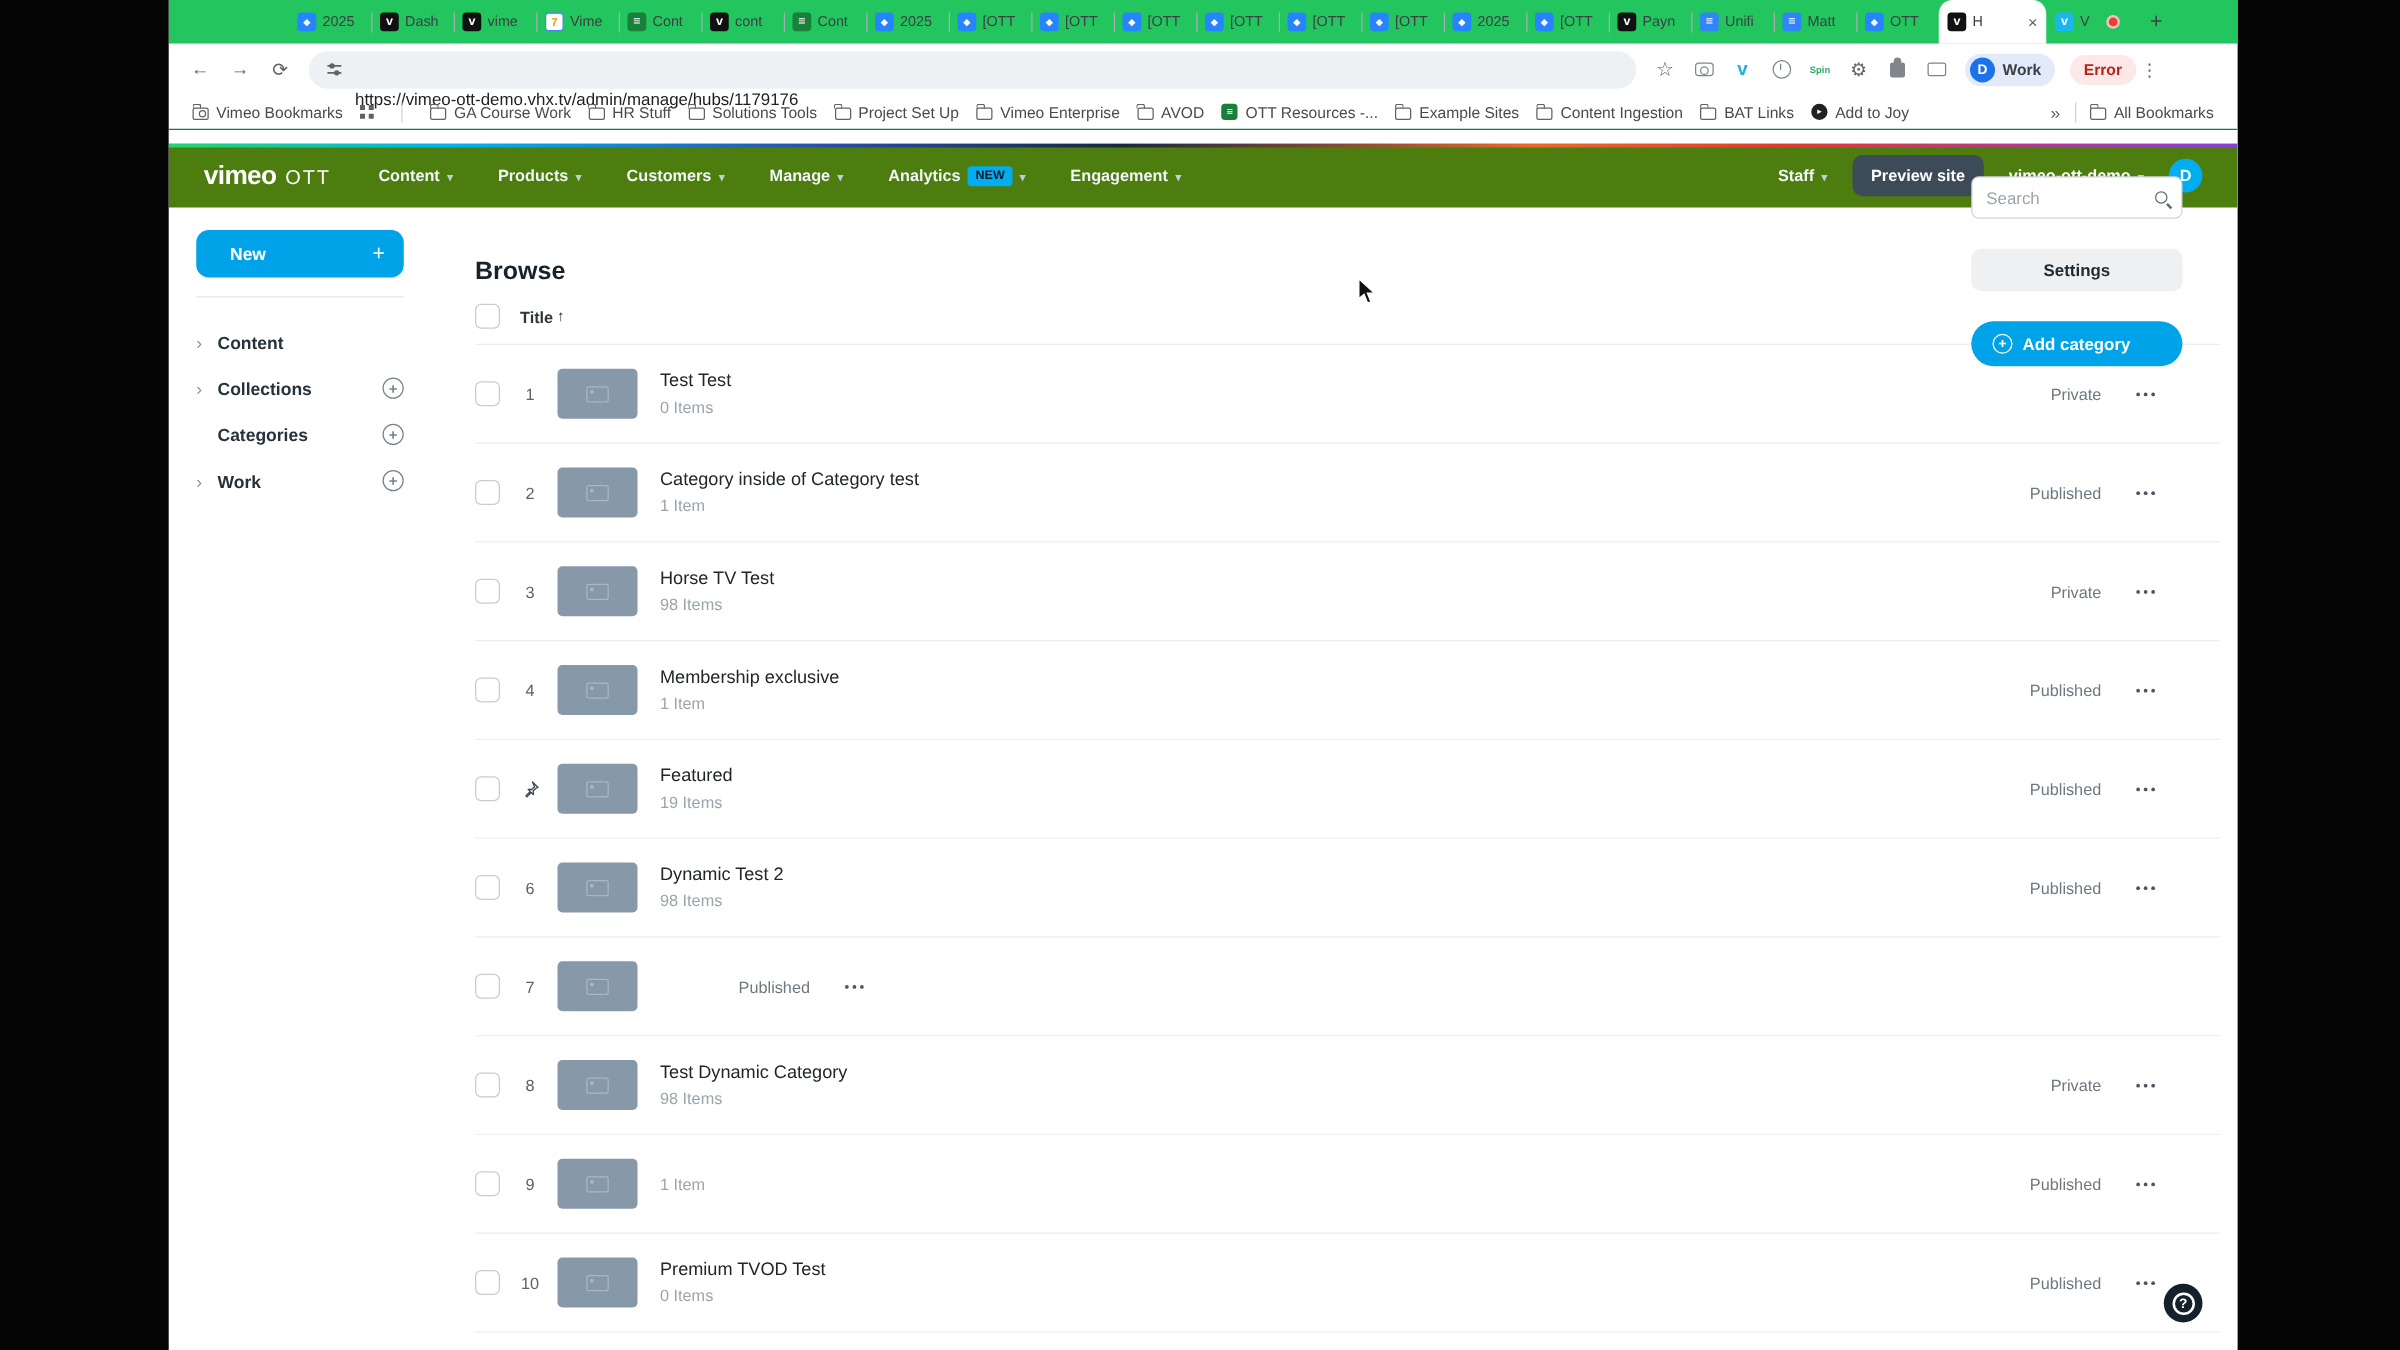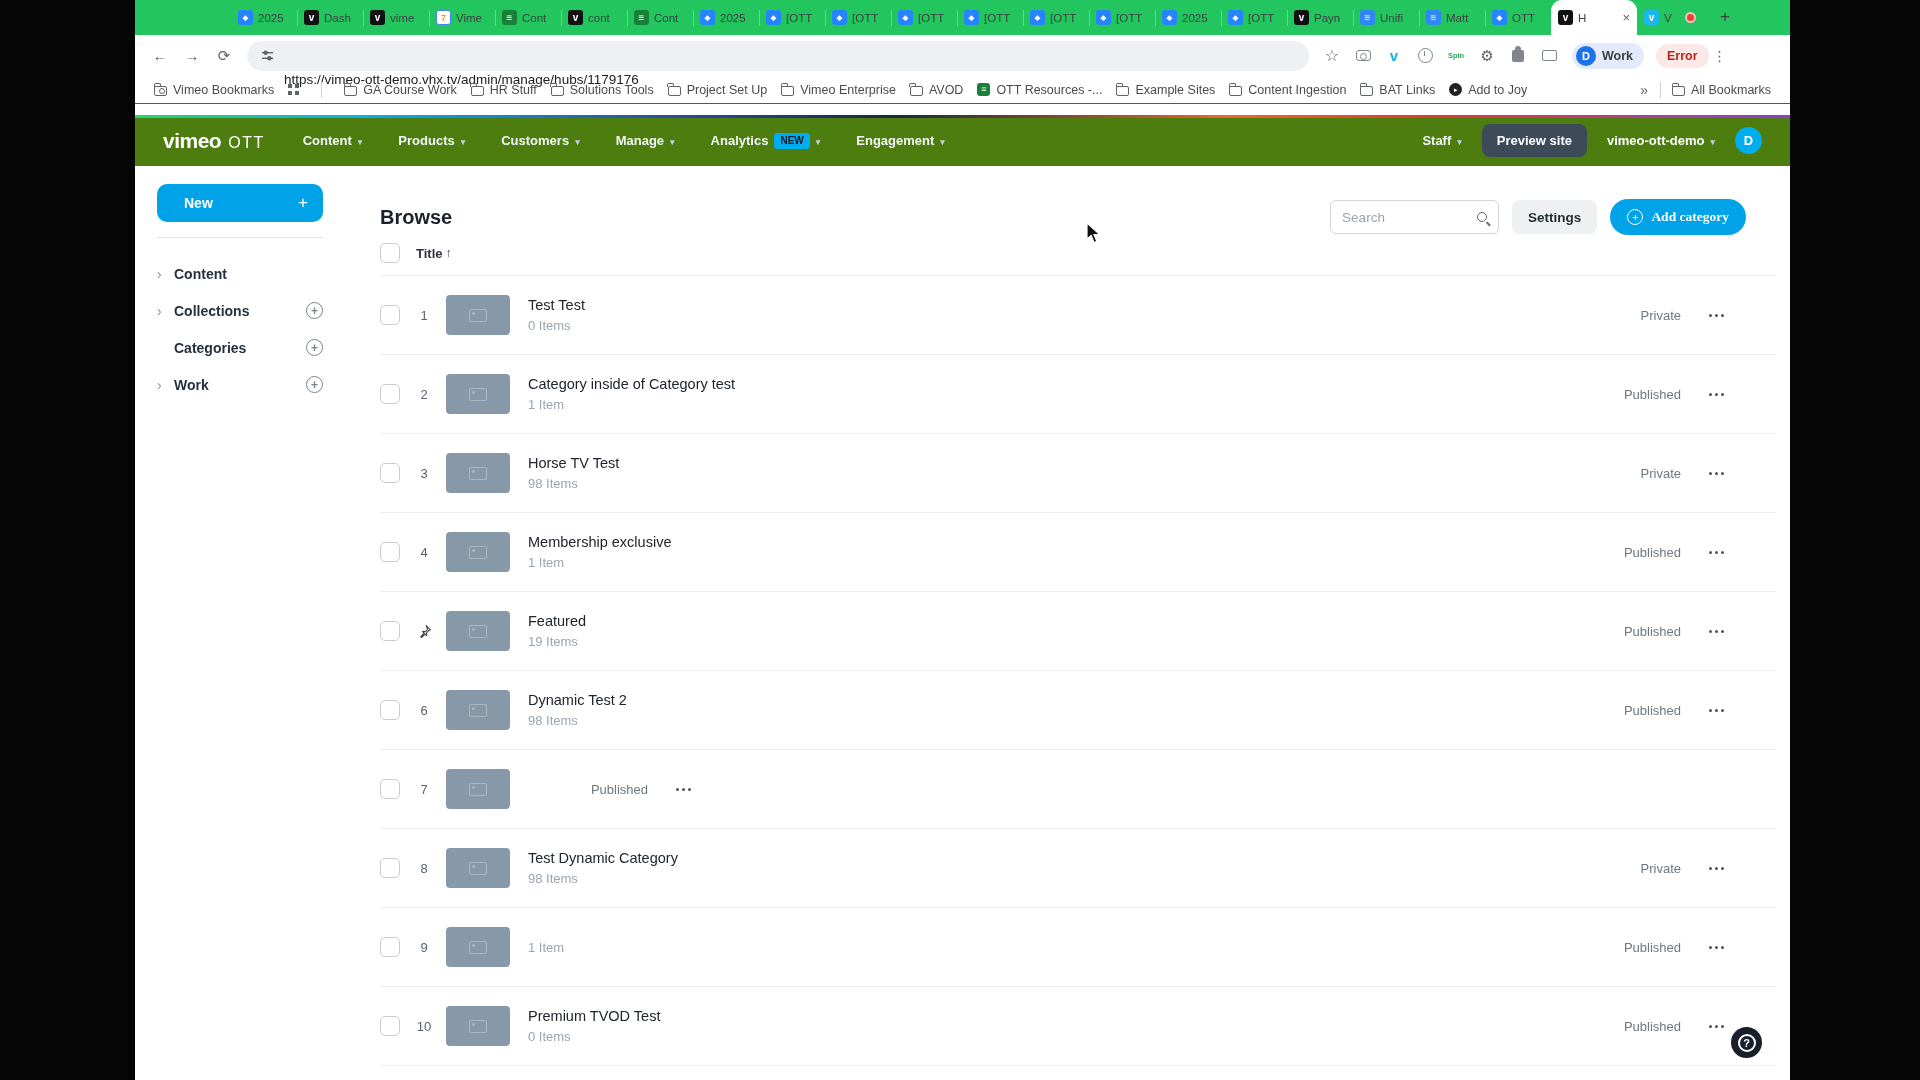--- a/index.html
+++ b/index.html
@@ -93,28 +93,28 @@
   .side-divider { width:166px; height:1px; background:#e4e7ea; margin:15px 0 17px; }
   .side-item { display:flex; align-items:center; height:37px; width:166px; font-size:14px; font-weight:600; color:#25313c; }
   .side-chev { width:17px; color:#8894a0; font-size:14px; font-weight:400; }
   .plus-circle-icon { width:17px; height:17px; border:1.5px solid #79838d; border-radius:50%; margin-left:auto; display:flex; align-items:center; justify-content:center; color:#79838d; }
   .plus-circle-icon::before { content:"+"; font-size:12px; line-height:1; }
 
   
   .main { flex:1; padding:38px 44px 0 35px; position:relative; }
   .title-row { display:flex; align-items:center; height:26px; }
   .browse-title { font-size:20px; font-weight:bold; color:#19222b; }
-  .controls { margin-left:auto; display:flex; align-items:center; gap:13px; }
+  .controls { margin-left:auto; display:flex; gap:24px;flex-direction:column; }
   .search-box { width:169px; height:34px; border:1px solid #cfd5da; border-radius:6px; display:flex; align-items:center; padding:0 11px; background:#fff; }
   .search-input { border:none; outline:none; flex:1; font-size:13.5px; color:#333; width:100px; font-family:"Liberation Sans",sans-serif; background:transparent; }
   .search-input::placeholder { color:#9aa4ad; }
   .magnifier-icon { width:10px; height:10px; border:1.5px solid #5f6b76; border-radius:50%; position:relative; flex:none; }
   .magnifier-icon::after { content:""; position:absolute; width:5px; height:1.5px; background:#5f6b76; transform:rotate(45deg); left:8px; top:10px; }
   .settings-btn { height:34px; background:#eef0f1; border:none; border-radius:8px; font-weight:bold; font-size:13.5px; color:#1f2a33; padding:0 16px; font-family:"Liberation Sans",sans-serif; }
-  .add-btn { height:36px; background:#00a3e8; border:none; border-radius:18px; color:#fff; font-weight:bold; font-size:13.5px; display:flex; align-items:center; gap:8px; padding:0 17px; font-family:Liberation Serif, serif; }
+  .add-btn { height:36px; background:#00a3e8; border:none; border-radius:18px; color:#fff; font-weight:bold; font-size:13.5px; display:flex; align-items:center; gap:8px; padding:0 17px; font-family:Liberation Sans, sans-serif; }
   .plus-circle-white { width:16px; height:16px; border:1.5px solid #fff; border-radius:50%; display:flex; align-items:center; justify-content:center; color:#fff; }
   .plus-circle-white::before { content:"+"; font-size:11px; line-height:1; }
 
   .table { margin-right:-30px; }
   .table-head { display:flex; align-items:center; margin-top:16px; height:30px; padding-bottom:15px; border-bottom:1px solid #eceef0; }
   .col-title { font-size:13px; font-weight:600; color:#30363c; margin-left:16px; }
   .sort-arrow { font-size:12px; color:#30363c; margin-left:3px; }
   .checkbox { width:20px; height:20px; border:1.5px solid #c6ccd2; border-radius:5px; background:#fff; flex:none; }
   .trow { display:flex; align-items:center; height:79px; border-bottom:1px solid #eceef0; padding-right:52px; }
   .row-num { width:20px; text-align:center; color:#58636d; font-size:13px; margin:0 12px 0 14px; flex:none; display:flex; align-items:center; justify-content:center; }

